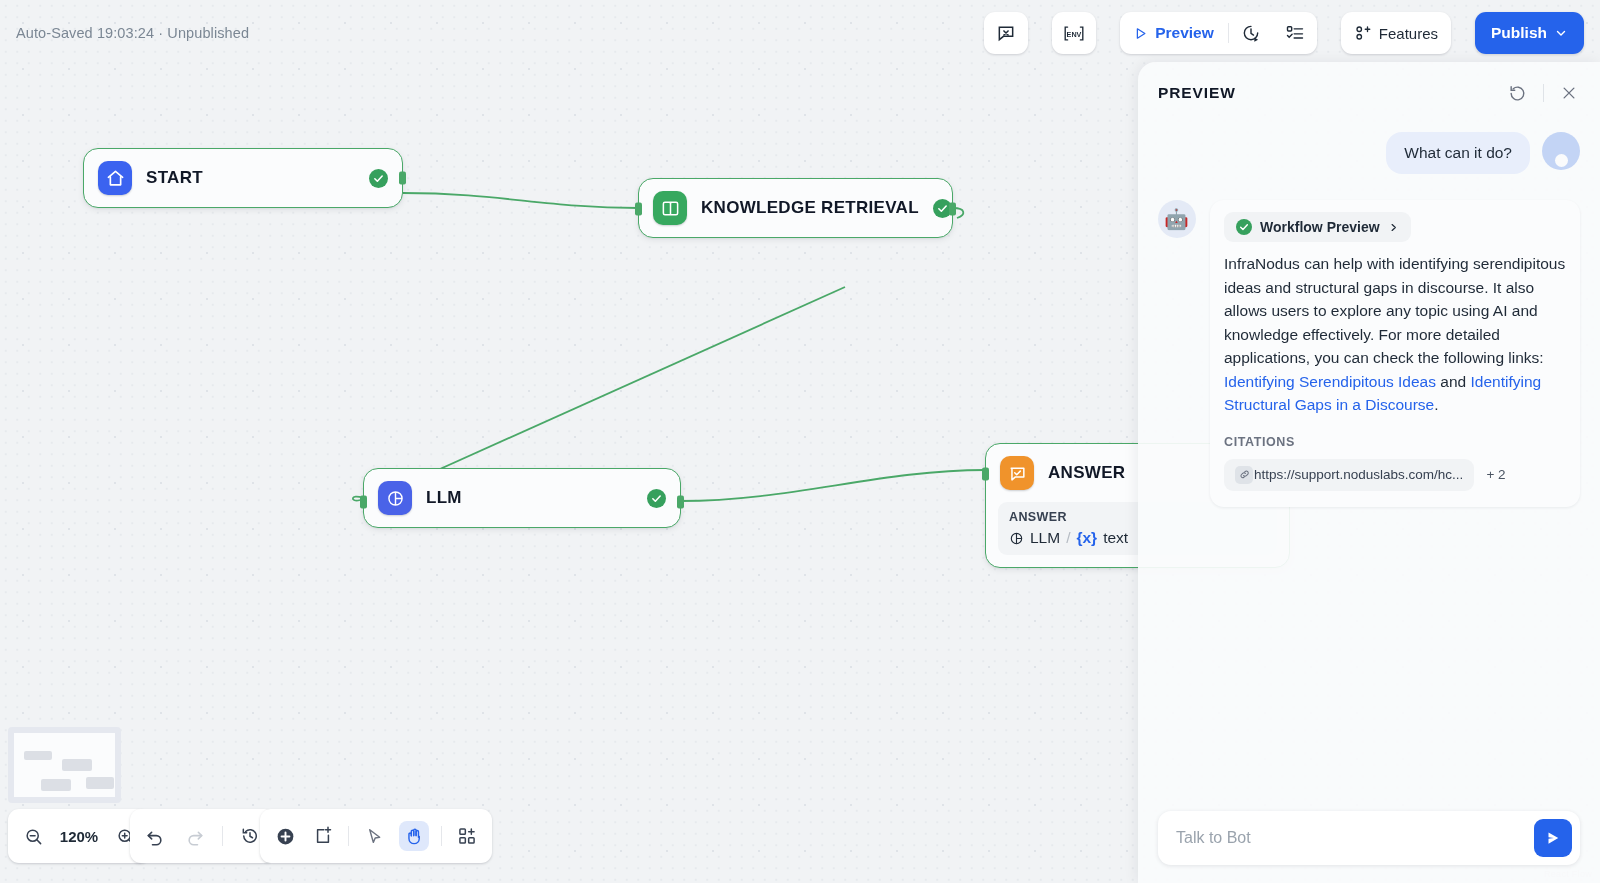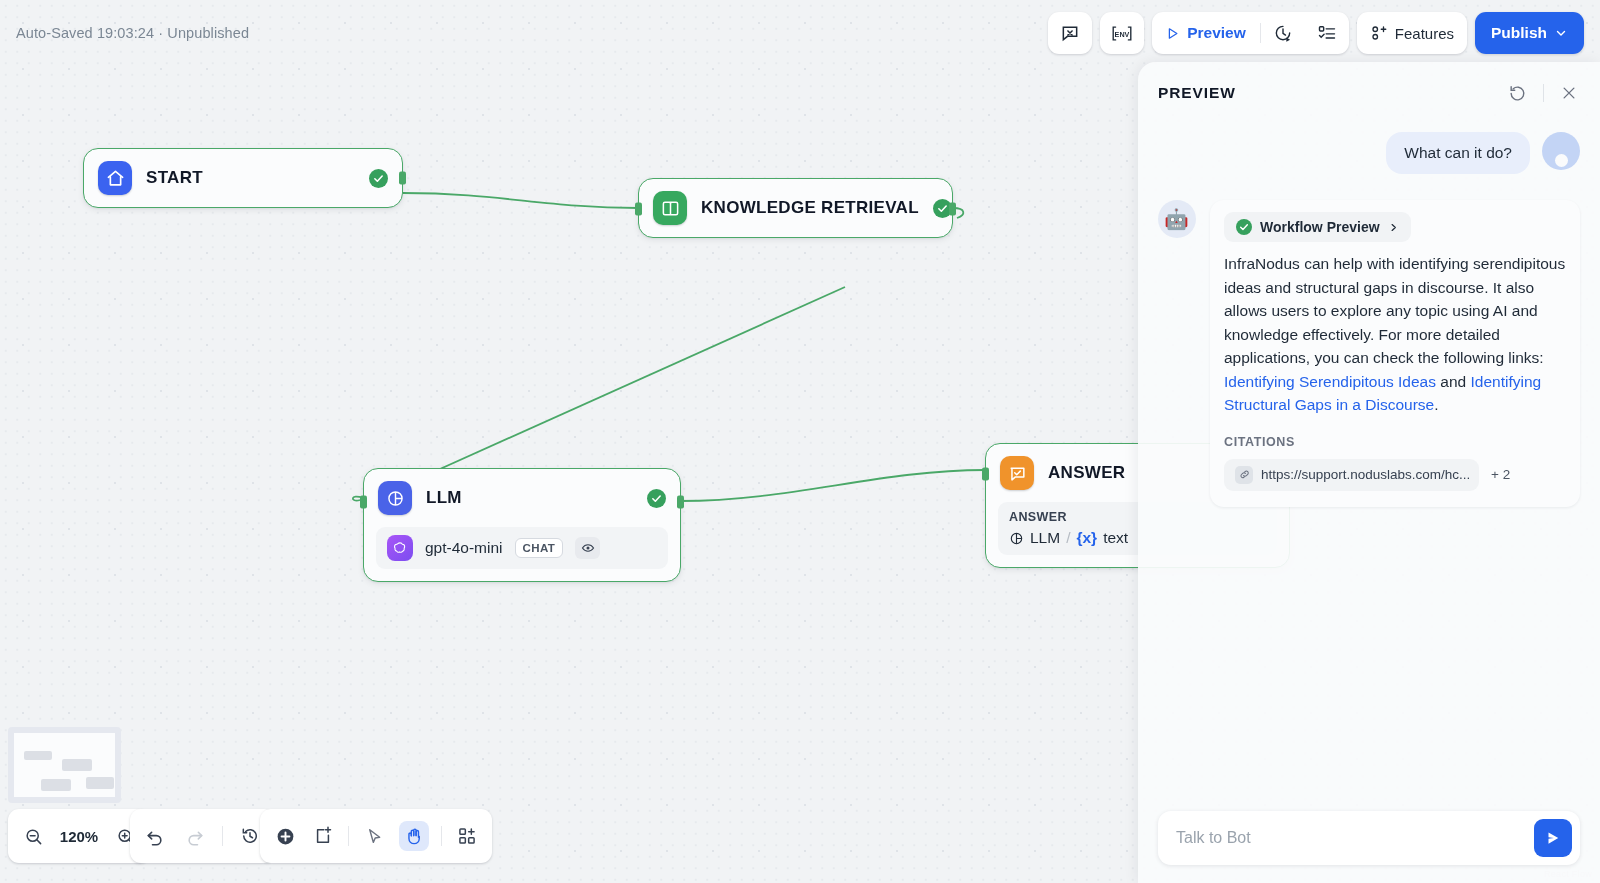--- a/index.html
+++ b/index.html
@@ -27,21 +27,21 @@
     display: flex; align-items: center;
     padding: 0 16px;
     z-index: 40;
     pointer-events: none;
   }
   #autosave {
     font-size: 14.5px; color: #7b8794; letter-spacing: .1px;
     white-space: nowrap; pointer-events: auto;
   }
   #topright {
-    margin-left: auto; display: flex; align-items: center; gap: 8px;
+    margin-left: auto; display: flex; align-items: center; gap: 24px;
     pointer-events: auto;
   }
   .tb-group {
     background: #fff; border-radius: 11px; height: 42px;
     display: flex; align-items: center;
     box-shadow: 0 1px 3px rgba(16,24,40,.10), 0 1px 2px rgba(16,24,40,.06);
   }
   .tb-btn {
     height: 42px; display: flex; align-items: center; justify-content: center;
     gap: 7px; padding: 0 13px; cursor: pointer; border-radius: 11px;
@@ -167,21 +167,21 @@
     font-size: 14px; font-weight: 600; color: #1f2a37; cursor: pointer;
   }
   .wf-dot { width:16px; height:16px; border-radius:50%; background:#36a05d; display:flex; align-items:center; justify-content:center; flex:none;}
   .bot-text {
     margin-top: 10px; font-size: 15.5px; line-height: 23.5px; color: #1f2a37;
   }
   .bot-text a { color: #2563eb; text-decoration: none; cursor: pointer; }
   .cit-label { margin-top: 18px; font-size: 12.5px; letter-spacing: .6px; color: #6b7280; font-weight: 600;}
   .cit-row { display: flex; align-items: center; gap: 12px; margin-top: 10px; }
   .cit-pill {
-    display: flex; align-items: center; gap: 8px;
+    display: flex; align-items: center; gap: 1px;
     background: #f1f3f5; border-radius: 9px; padding: 7px 11px;
     font-size: 13.5px; color: #374151; cursor: pointer; max-width: 255px;
     white-space: nowrap; overflow: hidden;
   }
   .cit-ico { width:18px; height:18px; border-radius:5px; background:#dfe3e8; display:flex; align-items:center; justify-content:center; flex:none;}
   .cit-more { font-size: 13.5px; color: #4b5563; cursor: pointer; }
 
   #pv-foot { padding: 0 20px 18px 20px; position: relative; }
   #composer {
     background: #fff; border-radius: 13px; height: 54px;
@@ -303,35 +303,20 @@
       <div class="node-icon" style="background:#4a63e8">
         <svg width="19" height="19" viewBox="0 0 24 24" fill="none" stroke="#fff" stroke-width="1.8">
             <circle cx="12" cy="12" r="8.3"></circle>
             <path d="M12 3.7v16.6M12 12h8.3"></path>
           </svg>
       </div>
       <div class="node-title">LLM</div>
       <div class="node-check">
         <svg width="11" height="11" viewBox="0 0 24 24" fill="none" stroke="#fff" stroke-width="3.4" stroke-linecap="round" stroke-linejoin="round">
             <path d="M4 12.5 9.5 18 20 6.5"></path>
-          </svg>
-      </div>
-    </div>
-    <div class="node-sub">
-      <div class="sub-icon" style="background:linear-gradient(140deg,#a855f7,#7c4df0)">
-        <svg width="16" height="16" viewBox="0 0 24 24" fill="none" stroke="#fff" stroke-width="1.6">
-            <path d="M12 4.3c2 0 3.3 1.2 3.6 2.2 1.9.1 3.4 1.7 3.4 3.6 0 .9-.3 1.6-.8 2.2.6 1.8-.4 3.8-2.2 4.4-.9 1.6-3 2.2-4.6 1.2-1.7 1-3.8.3-4.6-1.3-1.8-.5-2.8-2.5-2.2-4.3-.5-.6-.8-1.4-.8-2.2 0-1.9 1.5-3.5 3.4-3.6C8.6 5.5 10 4.3 12 4.3z"></path>
-          </svg>
-      </div>
-      <div class="sub-label">gpt-4o-mini</div>
-      <div class="chip">CHAT</div>
-      <div class="eyebtn">
-        <svg width="14" height="14" viewBox="0 0 24 24" fill="none" stroke="#374151" stroke-width="1.9">
-            <path d="M2.5 12S6 6.5 12 6.5 21.5 12 21.5 12 18 17.5 12 17.5 2.5 12 2.5 12z"></path>
-            <circle cx="12" cy="12" r="2.6" fill="#374151" stroke="none"></circle>
           </svg>
       </div>
     </div>
   </div>
 
   <div class="node" id="node-answer">
     <div class="handle" style="left:-4px; top:30px"></div>
     <div class="node-head">
       <div class="node-icon" style="background:#f0932b">
         <svg width="19" height="19" viewBox="0 0 24 24" fill="none" stroke="#fff" stroke-width="1.9" stroke-linecap="round" stroke-linejoin="round">

